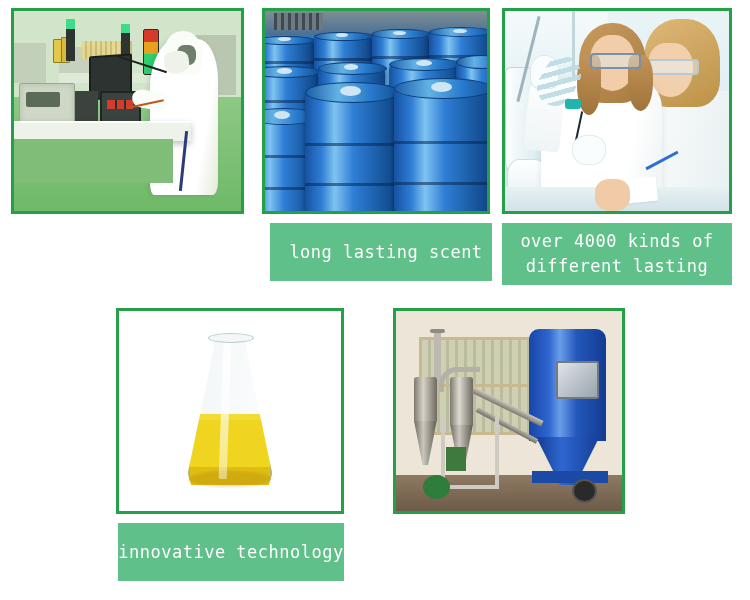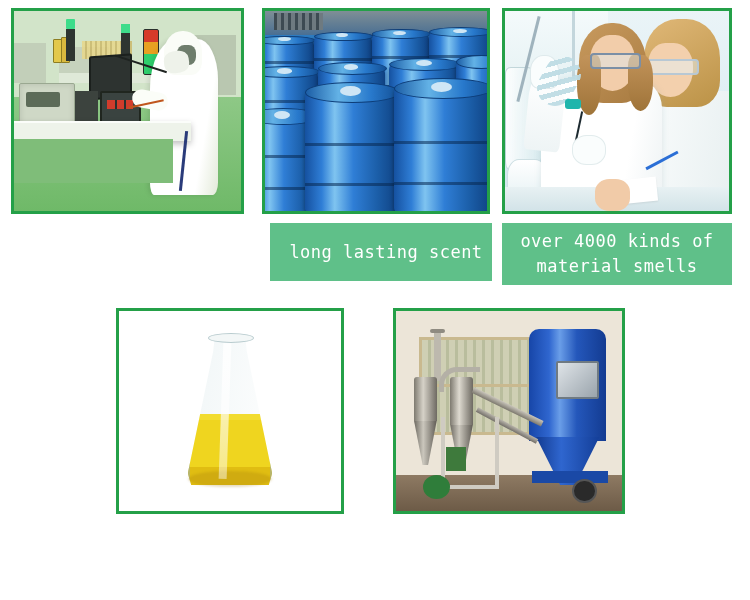--- a/index.html
+++ b/index.html
@@ -378,34 +378,37 @@
         <div class="pen"></div>
           <div class="glove2"></div>
         <div class="benchw"></div>
           <div class="paper"></div>
           <div class="hand3"></div>
           <div class="penblue"></div>
       </div>
     </div>
     <div class="caption two-line" style="left:0px;top:215px;width:230px;height:62px;flex-direction:column;justify-content:center;">
       <span class="cap-line">over 4000 kinds of</span>
-      <span class="cap-line">material smells</span>
+      <span class="cap-line">different lasting</span>
     </div>
   </div>
 
   <div class="card" style="left:116px;top:308px;width:228px;height:275px;">
     <div class="photo-frame" style="width:228px;height:206px;">
       <div class="photo p4">
         <div class="flask-body"></div>
         <div class="liquid"></div>
         <div class="flask-outline"></div>
         <div class="base-shadow"></div>
         <div class="rim"></div>
         <div class="shine"></div>
       </div>
+    </div>
+    <div class="caption" style="left:2px;top:215px;width:226px;height:58px;">
+      <span class="cap-line">innovative technology</span>
     </div>
   </div>
 
   <div class="card" style="left:393px;top:308px;width:232px;height:275px;">
     <div class="photo-frame" style="width:232px;height:206px;">
       <div class="photo p5">
         <div class="wall5"></div>
           <div class="floor5"></div>
         <div class="grate"></div>
         <div class="tank"></div>

